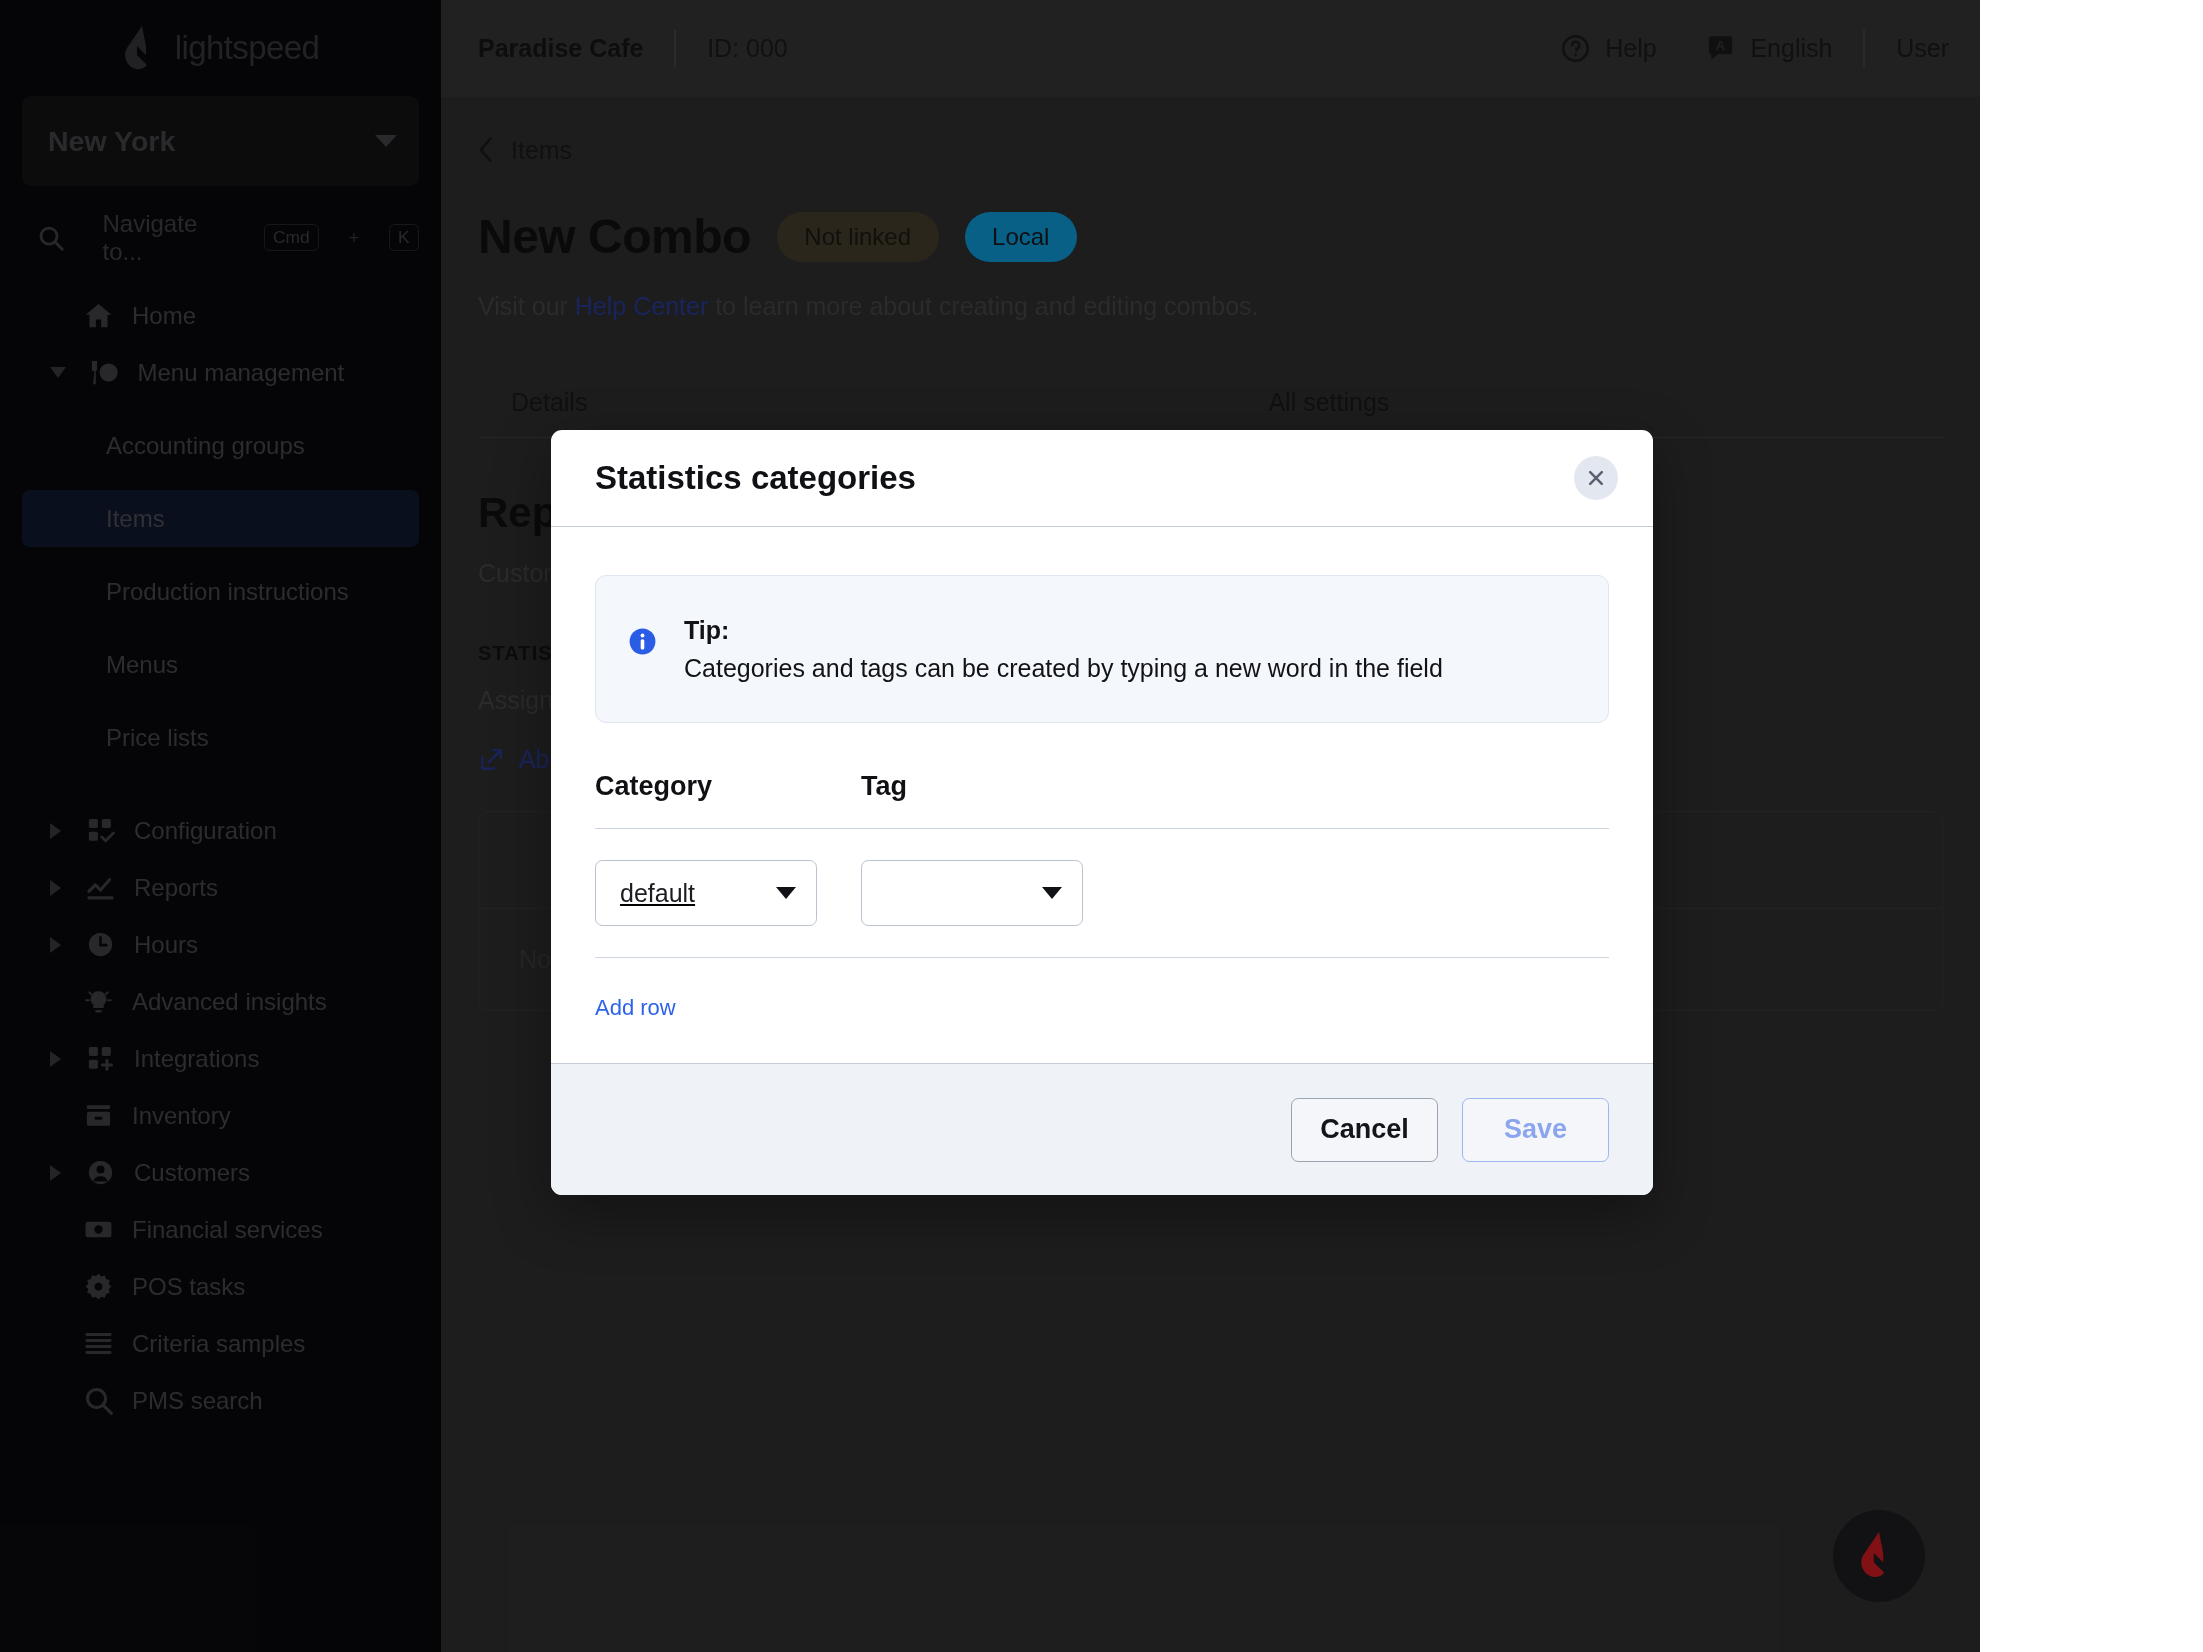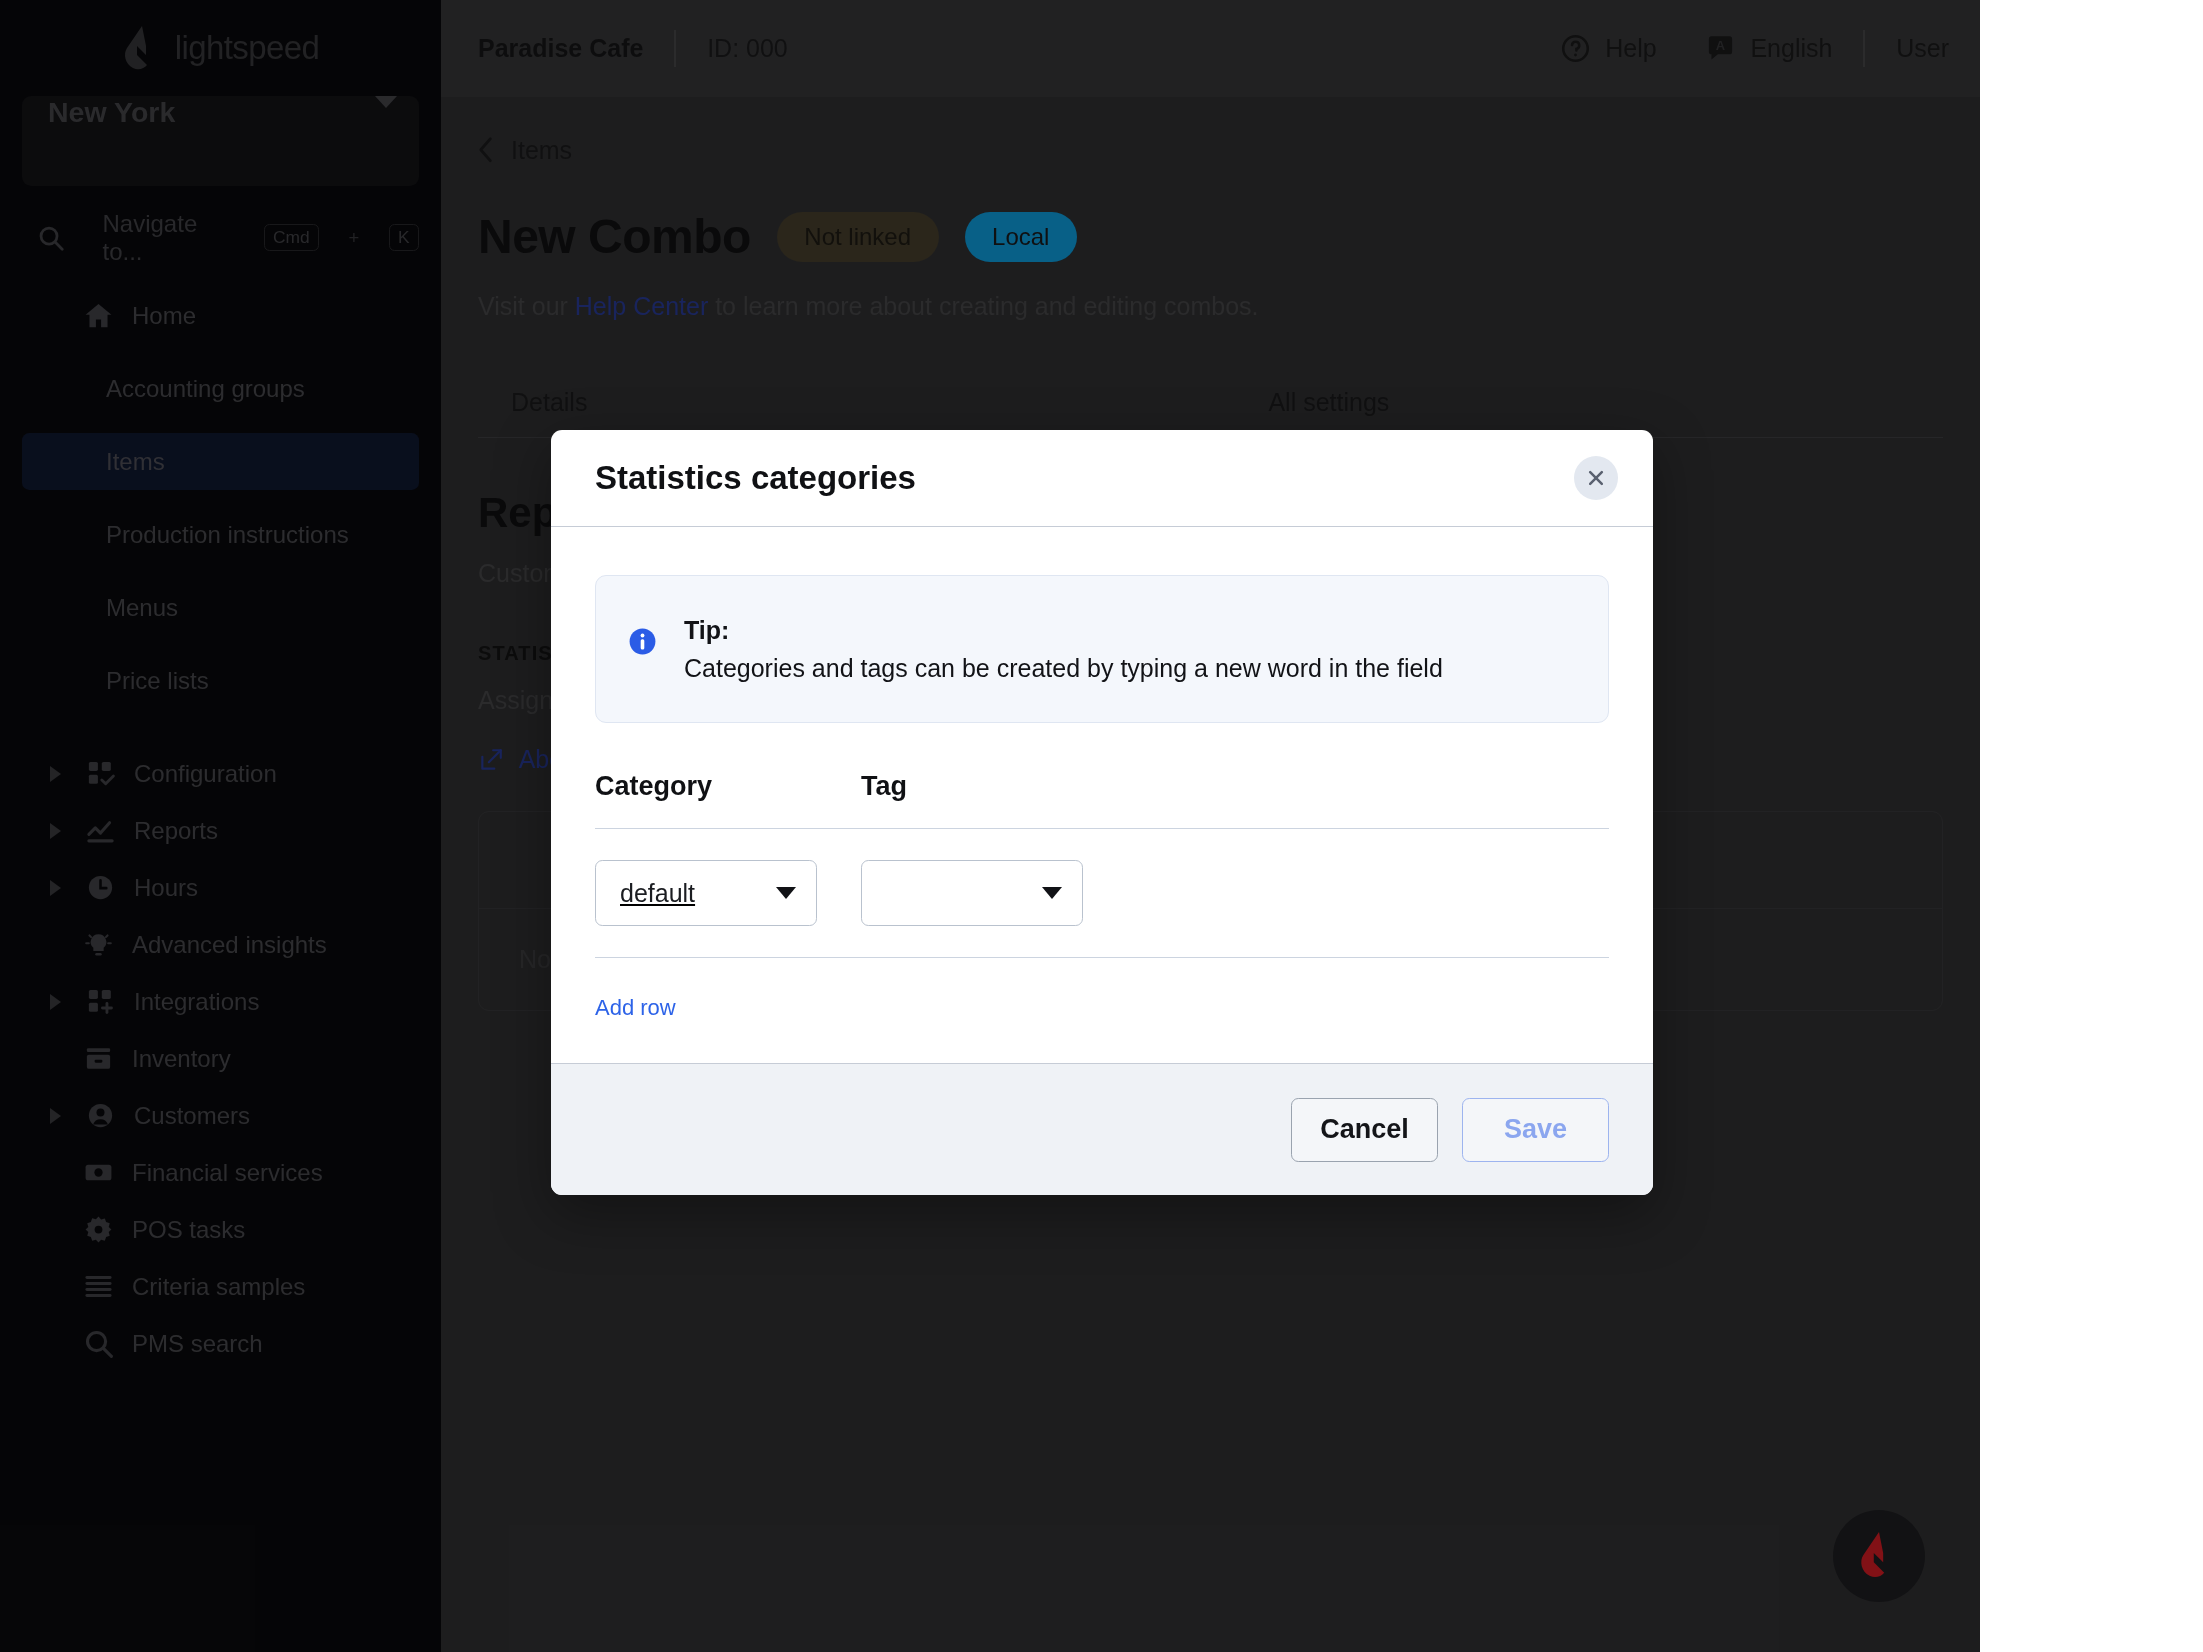--- a/index.html
+++ b/index.html
@@ -33,21 +33,21 @@
   .brand-word {
     font-size: 33px; letter-spacing: -0.6px;
     color: #3b3b3e; font-weight: 400;
   }
 
   .loc-select {
     margin: 0 22px;
     height: 90px;
     background: #151518;
     border-radius: 9.2px;
-    display: flex; align-items: flex-start;
+    display: flex; align-items: center;
     padding: 0 22px 0 26px;
   }
   .loc-name { font-size: 28.5px; font-weight: 700; color: #49494d; flex: 1; }
   .caret-down {
     width: 0; height: 0;
     border-left: 11px solid transparent;
     border-right: 11px solid transparent;
     border-top: 12px solid #49494d;
   }
 
@@ -352,20 +352,30 @@
       <div class="nav-item">
         <span class="twisty-spacer"></span>
         <span class="nicon">
           <svg viewBox="0 0 24 24" width="31" height="31" fill="#45454a">
               <path d="M12 3 L22 11.5 h-3 V21 h-5 v-6 h-4 v6 H5 V11.5 H2 Z"></path>
             </svg>
         </span>
         <span class="nlabel">Home</span>
       </div>
 
+      <div class="nav-item">
+        <span class="twisty open"></span>
+        <span class="nicon">
+          <svg viewBox="0 0 24 24" width="31" height="31" fill="#45454a">
+            <path d="M5 3 h2 v6 a2 2 0 0 1-4 0 V3 h2z M5 10 h1 v11 h-2 z"></path>
+            <circle cx="16" cy="12" r="7"></circle>
+          </svg>
+        </span>
+        <span class="nlabel">Menu management</span>
+      </div>
 
       <div class="nav-child">
         <span class="nlabel">Accounting groups</span>
       </div>
       <div class="nav-child active">
         <span class="nlabel">Items</span>
       </div>
       <div class="nav-child">
         <span class="nlabel">Production instructions</span>
       </div>

